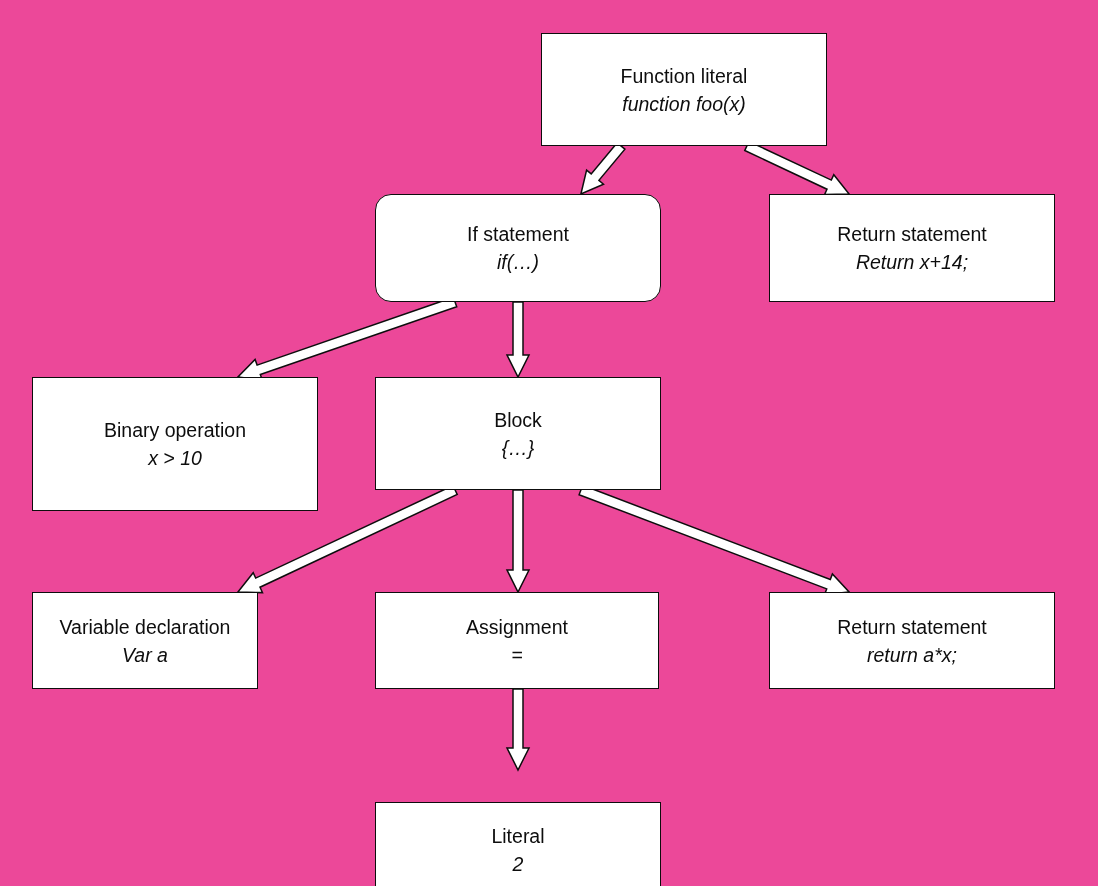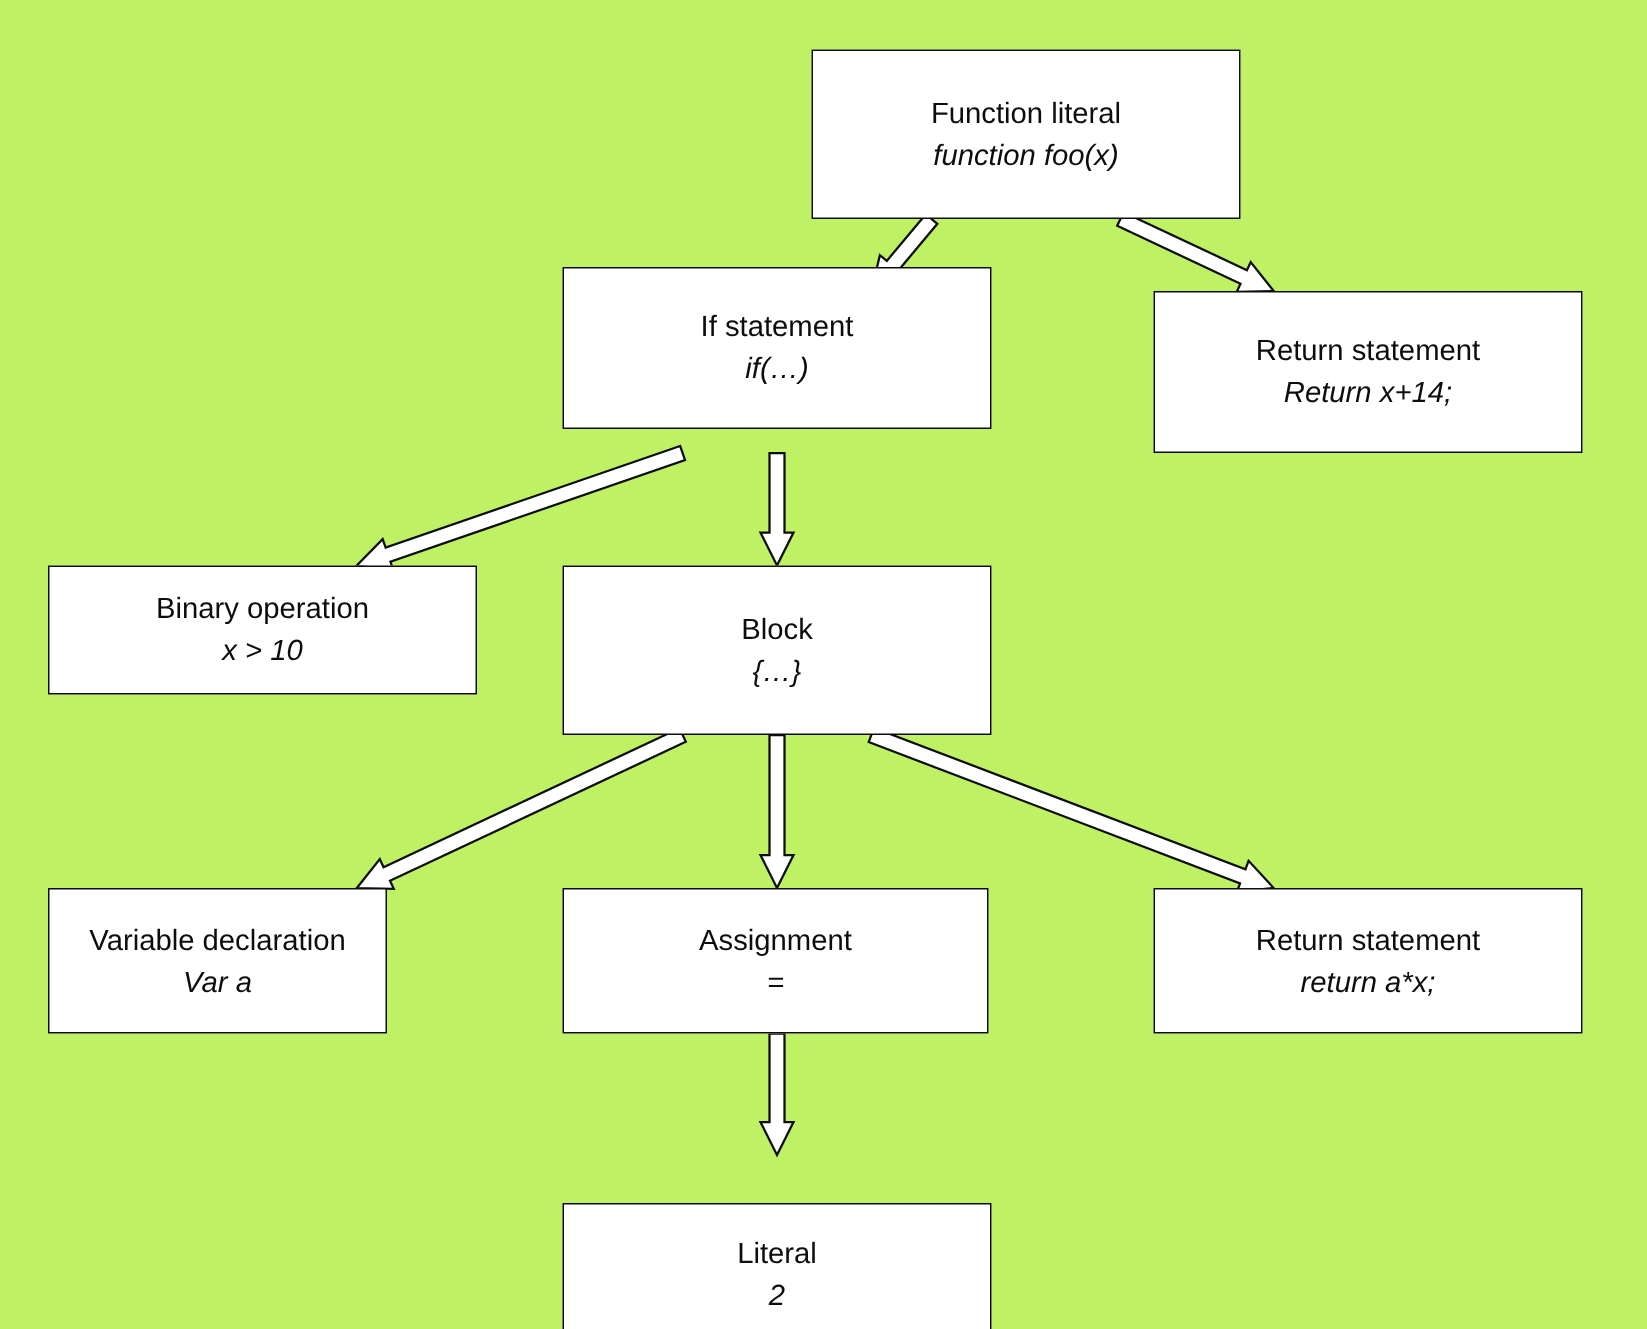--- a/index.html
+++ b/index.html
@@ -4,21 +4,21 @@
 <style>
   html, body {
     margin: 0;
     padding: 0;
     background: #ffffff;
   }
   #canvas {
     position: relative;
     width: 1098px;
     height: 886px;
-    background: #bef264;
+    background: #ec4899;
     font-family: "Liberation Sans", sans-serif;
     overflow: hidden;
   }
   .node {
     position: absolute;
     box-sizing: border-box;
     border: 1.6px solid #0d0d0d;
     background: #ffffff;
     display: flex;
     flex-direction: column;
@@ -58,29 +58,29 @@
       <polygon points="513.0,302.0 513.0,355.0 507.0,355.0 518.0,377.0 529.0,355.0 523.0,355.0 523.0,302.0" fill="#ffffff" stroke="#0d0d0d" stroke-width="1.5" stroke-linejoin="miter"></polygon>
       <polygon points="453.0,485.5 255.7,578.1 253.2,572.7 237.9,592.0 262.5,592.6 260.0,587.2 457.2,494.5" fill="#ffffff" stroke="#0d0d0d" stroke-width="1.5" stroke-linejoin="miter"></polygon>
       <polygon points="513.0,490.0 513.0,570.0 507.0,570.0 518.0,592.0 529.0,570.0 523.0,570.0 523.0,490.0" fill="#ffffff" stroke="#0d0d0d" stroke-width="1.5" stroke-linejoin="miter"></polygon>
       <polygon points="579.1,494.7 826.7,588.9 824.6,594.5 849.1,592.0 832.4,573.9 830.3,579.5 582.7,485.3" fill="#ffffff" stroke="#0d0d0d" stroke-width="1.5" stroke-linejoin="miter"></polygon>
       <polygon points="513.0,689.0 513.0,748.0 507.0,748.0 518.0,770.0 529.0,748.0 523.0,748.0 523.0,689.0" fill="#ffffff" stroke="#0d0d0d" stroke-width="1.5" stroke-linejoin="miter"></polygon>
     </svg>
 <div class="node" style="left: 541px; top: 33px; width: 286px; height: 113px;">
       <div class="line1">Function literal</div>
       <div class="line2">function foo(x)</div>
     </div>
-    <div class="node" style="left: 375px; top: 178px; width: 286px; height: 108px;">
+    <div class="node" style="left: 375px; top: 194px; width: 286px; height: 108px; border-radius: 16px;">
       <div class="line1">If statement</div>
       <div class="line2">if(…)</div>
     </div>
     <div class="node" style="left: 769px; top: 194px; width: 286px; height: 108px;">
       <div class="line1">Return statement</div>
       <div class="line2">Return x+14;</div>
     </div>
-    <div class="node" style="left: 32px; top: 377px; width: 286px; height: 86px;">
+    <div class="node" style="left: 32px; top: 377px; width: 286px; height: 134px;">
       <div class="line1">Binary operation</div>
       <div class="line2">x &gt; 10</div>
     </div>
     <div class="node" style="left: 375px; top: 377px; width: 286px; height: 113px;">
       <div class="line1">Block</div>
       <div class="line2">{…}</div>
     </div>
     <div class="node" style="left: 32px; top: 592px; width: 226px; height: 97px;">
       <div class="line1">Variable declaration</div>
       <div class="line2">Var a</div>

